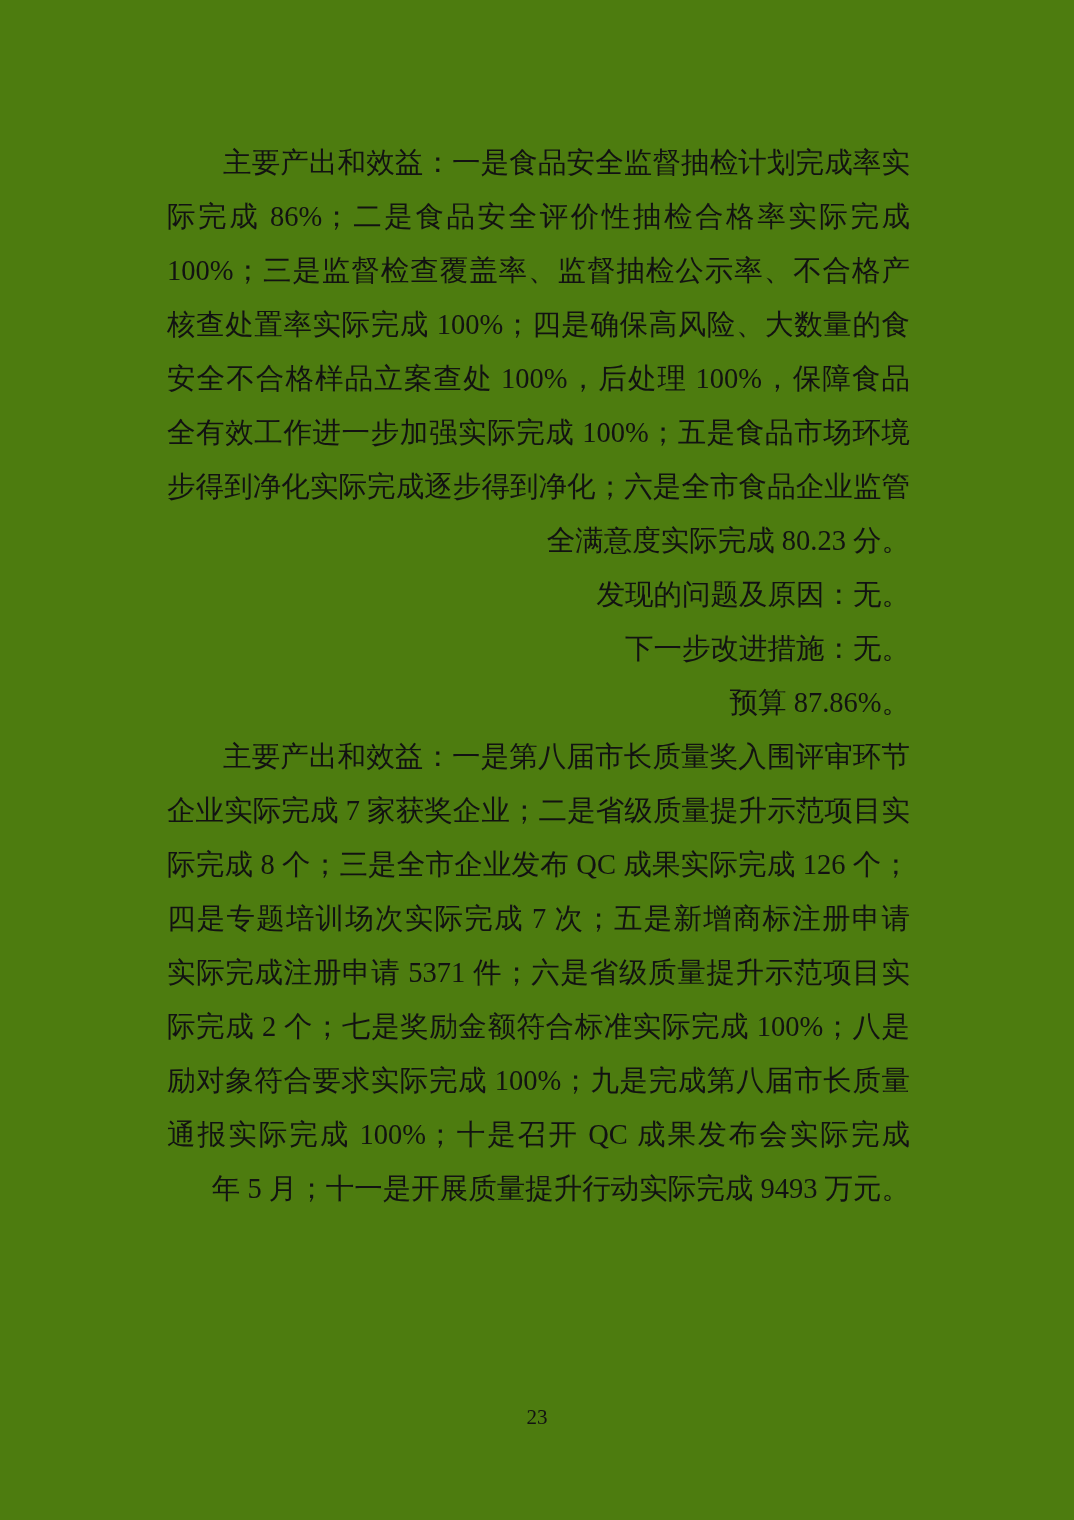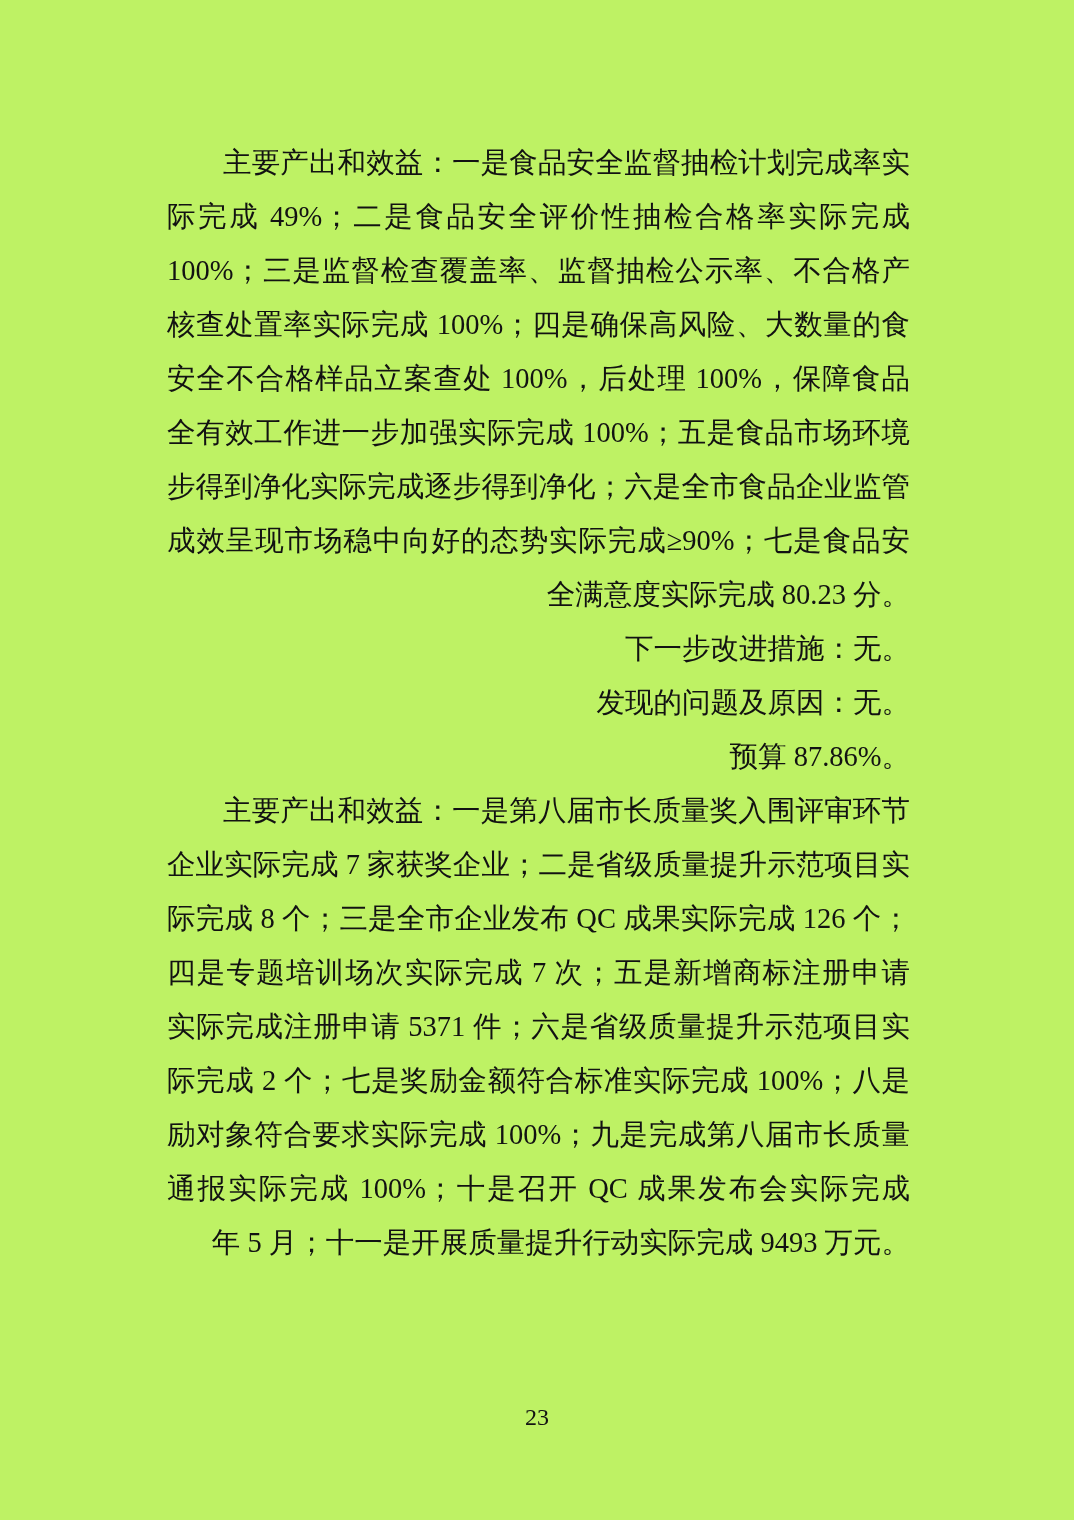--- a/index.html
+++ b/index.html
@@ -5,21 +5,21 @@
 <style>
   html, body {
     margin: 0;
     padding: 0;
     background: #ffffff;
   }
   .page {
     position: relative;
     width: 1074px;
     height: 1520px;
-    background: #bef264;
+    background: #4d7c0f;
     overflow: hidden;
     font-family: "Liberation Serif", "DejaVu Serif", serif;
     color: #121212;
   }
   .textblock {
     position: absolute;
     left: 167px;
     top: 136px;
     width: 743px;
     font-size: 28.5px;
@@ -41,50 +41,49 @@
   .heading {
     font-weight: 700;
     letter-spacing: 0.5px;
   }
   .footer {
     position: absolute;
     left: 0;
     top: 1402px;
     width: 100%;
     text-align: center;
-    font-size: 24px;
+    font-size: 21px;
     line-height: 30px;
     color: #121212;
   }
 </style>
 </head>
 <body>
 
 <div class="page">
 
   <div class="textblock">
 
     <div class="para">
       <div class="ln ind just">主要产出和效益：一是食品安全监督抽检计划完成率实</div>
-      <div class="ln just">际完成 49%；二是食品安全评价性抽检合格率实际完成</div>
+      <div class="ln just">际完成 86%；二是食品安全评价性抽检合格率实际完成</div>
       <div class="ln just">100%；三是监督检查覆盖率、监督抽检公示率、不合格产品</div>
       <div class="ln just">核查处置率实际完成 100%；四是确保高风险、大数量的食品</div>
       <div class="ln just">安全不合格样品立案查处 100%，后处理 100%，保障食品安</div>
       <div class="ln just">全有效工作进一步加强实际完成 100%；五是食品市场环境逐</div>
       <div class="ln just">步得到净化实际完成逐步得到净化；六是全市食品企业监管</div>
-      <div class="ln just">成效呈现市场稳中向好的态势实际完成≥90%；七是食品安</div>
       <div class="ln">全满意度实际完成 80.23 分。</div>
     </div>
 
     <div class="para">
-      <div class="ln ind">下一步改进措施：无。</div>
+      <div class="ln ind">发现的问题及原因：无。</div>
     </div>
 
     <div class="para">
-      <div class="ln ind">发现的问题及原因：无。</div>
+      <div class="ln ind">下一步改进措施：无。</div>
     </div>
 
 
     <div class="para">
       <div class="ln">预算 87.86%。</div>
     </div>
 
     <div class="para">
       <div class="ln ind just">主要产出和效益：一是第八届市长质量奖入围评审环节</div>
       <div class="ln just">企业实际完成 7 家获奖企业；二是省级质量提升示范项目实</div>

